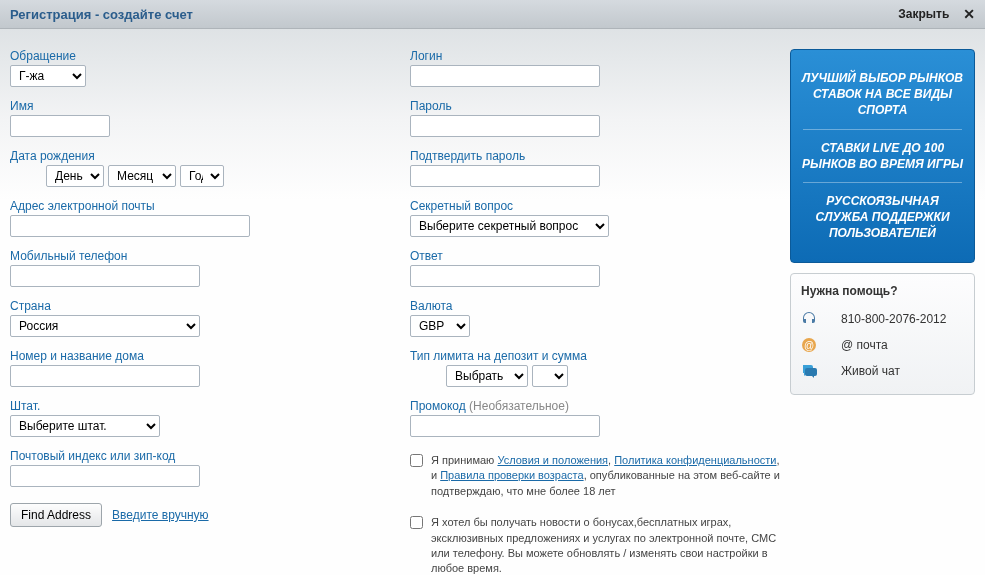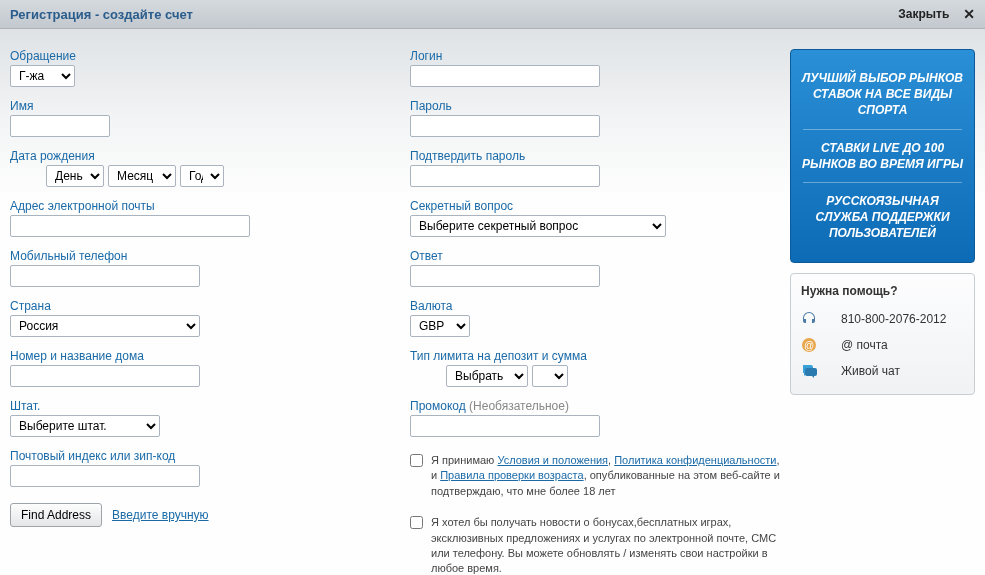--- a/index.html
+++ b/index.html
@@ -86,21 +86,21 @@
   </div>
 </div>
 
 <div class="main">
   <div class="form-area">
 
     <div class="col">
 
       <div class="field-block">
         <label class="field-label">Обращение</label>
-        <select class="text-input" style="width:65px">
+        <select class="text-input" style="width:76px">
           <option>Г-жа</option>
         </select>
       </div>
 
       <div class="field-block">
         <label class="field-label">Имя</label>
         <input class="text-input" style="width: 100px;">
       </div>
 
       <div class="field-block">
@@ -160,21 +160,21 @@
         <input type="password" class="text-input wide" style="">
       </div>
 
       <div class="field-block">
         <label class="field-label">Подтвердить пароль</label>
         <input type="password" class="text-input wide" style="">
       </div>
 
       <div class="field-block">
         <label class="field-label">Секретный вопрос</label>
-        <select class="text-input" style="width:256px"><option>Выберите секретный вопрос</option></select>
+        <select class="text-input" style="width:199px"><option>Выберите секретный вопрос</option></select>
       </div>
 
       <div class="field-block">
         <label class="field-label">Ответ</label>
         <input class="text-input wide" style="">
       </div>
 
       <div class="field-block">
         <label class="field-label">Валюта</label>
         <select class="text-input" style="width:60px"><option>GBP</option></select>

